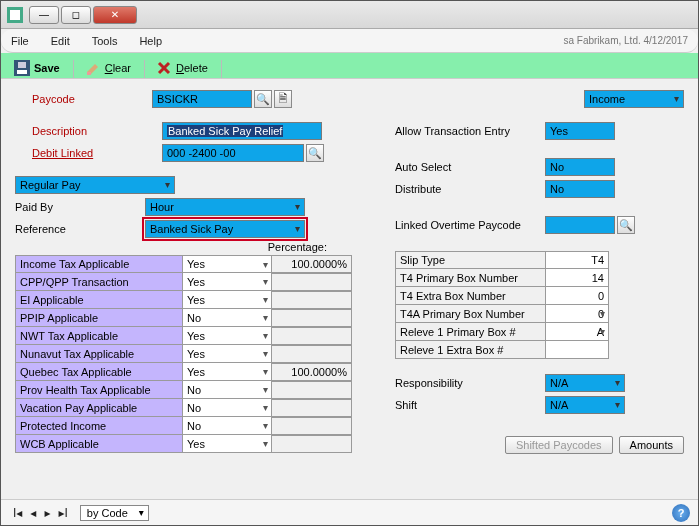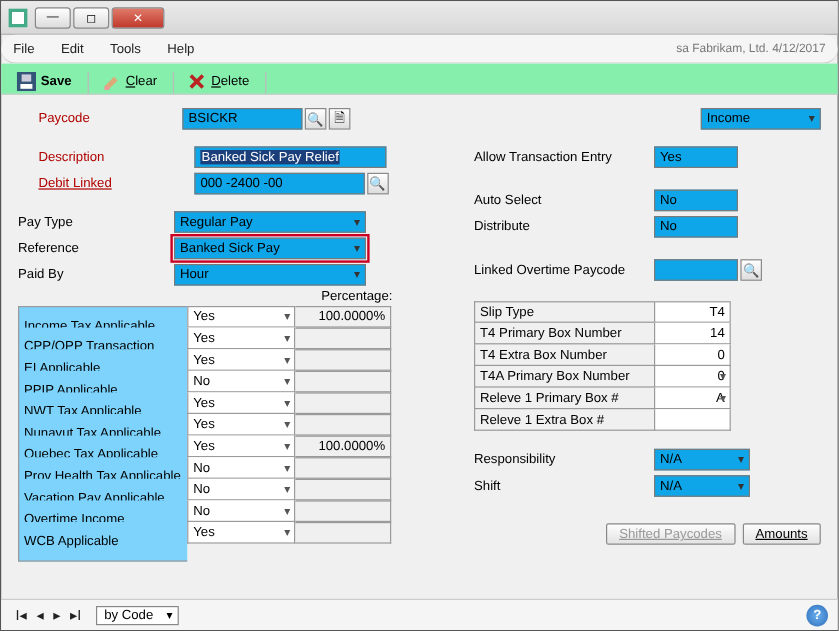--- a/index.html
+++ b/index.html
@@ -25,36 +25,36 @@
   .label.red { color: #b00000; margin-left: 17px; }
   .label.red.und { text-decoration: underline; }
   .field { height: 18px; border: 1px solid #7a7a7a; background:#0ea5e9; padding: 0 4px; display:flex; align-items:center; overflow:hidden; white-space:nowrap; }
   .iconbtn { width:18px; height:18px; border:1px solid #8a8a8a; background:linear-gradient(#fff,#ddd); margin-left:2px; display:flex; align-items:center;justify-content:center; }
   .dropdown { position:relative; }
   .dropdown::after { content:"▾"; position:absolute; right:4px; top:2px; color:#333; font-size:10px; }
   .two-col { display:flex; gap: 30px; }
   .colL { width: 350px; }
   .colR { flex:1; }
   .mini-table .trow { display:flex; height:18px; }
-  .mini-table .trow .tlabel { width: 141px; border:1px solid #9a9a9a; border-right:none; padding:16px 4px; display:flex; align-items:center; background:#7dd3fc; }
+  .mini-table .trow .tlabel { width: 167px; border:1px solid #9a9a9a; border-right:none; padding:0 4px; display:flex; align-items:center; background:#c4b5fd; }
   .mini-table .trow .tv { width: 90px; border:1px solid #9a9a9a; display:flex; align-items:center; padding:0 4px; background:#fff; position:relative;}
   .mini-table .trow + .trow .tlabel, .mini-table .trow + .trow .tv { border-top:none; }
   .mini-table .trow .tv.dd::after { content:"▾"; position:absolute; right:3px; font-size:10px; color:#555;}
   .pct-head { text-align:right; width: 316px; padding-right:4px; color:#000; margin: 2px 0; }
   .mini-table .trow .tpct { width: 80px; border:1px solid #9a9a9a; border-left:none; display:flex; justify-content:flex-end; align-items:center; padding:0 4px;}
   .right-grid .rrow { display:flex; height:18px; }
   .right-grid .rrow .rlabel { width: 150px; border:1px solid #9a9a9a; border-right:none; padding:0 4px; display:flex; align-items:center; }
   .right-grid .rrow .rv { width: 64px; border:1px solid #9a9a9a; display:flex; align-items:center; justify-content:flex-end; padding:0 4px; background:#fff; position:relative;}
   .right-grid .rrow + .rrow .rlabel, .right-grid .rrow + .rrow .rv { border-top:none;}
   .right-grid .rrow .rv.dd::after { content:"▾"; position:absolute; right:3px; font-size:10px; color:#555;}
   .bottombar { position:absolute; bottom:0; left:0; right:0; height:26px; border-top:1px solid #ccc; background:#f5f5f5; display:flex; align-items:center; padding:0 8px; }
   .navbtn { padding: 0 4px; font-size: 12px; color:#222; }
   .sortby { border:1px solid #888; background:#fff; padding:1px 20px 1px 6px; position:relative; margin-left:8px; }
   .sortby::after { content:"▾"; position:absolute; right:4px; top:1px; font-size:10px; }
-  .btn { border:1px solid #888; background:linear-gradient(#fdfdfd,#e3e3e3); padding:2px 10px; border-radius:2px;text-decoration:underline; }
+  .btn { border:1px solid #888; background:linear-gradient(#fdfdfd,#e3e3e3); padding:2px 10px; border-radius:2px; }
   .btn.disabled { color:#999; }
   .highlight-red { outline: 2px solid #cc0022; outline-offset: 1px; }
   .selected-inv { background:#1b3f7a; color:#fff; padding:0 1px; }
   .helpico { margin-left:auto; width:18px; height:18px; border-radius:9px; background:radial-gradient(#6ab0f0,#2d6db8); color:white; display:flex;align-items:center;justify-content:center;font-weight:bold;}
 </style>
 </head>
 <body>
 
 <div class="window">
 
@@ -136,31 +136,30 @@
           <span class="label red und">Debit Linked</span>
           <div class="field" style="width:142px">000 -2400 -00</div>
           <div class="iconbtn">
               <span>🔍</span>
             </div>
         </div>
 
         <div style="height:10px"></div>
 
         <div class="row">
-          <span class="label">Pay Type</span>
           <div class="field dropdown" style="width:160px">Regular Pay</div>
+        </div>
+        <div class="row">
+          <span class="label">Paid By</span>
+          <div class="field dropdown" style="width:160px">Hour</div>
         </div>
         <div class="row">
           <span class="label">Reference</span>
           <div class="field dropdown highlight-red" style="width:160px">Banked Sick Pay</div>
         </div>
-        <div class="row">
-          <span class="label">Paid By</span>
-          <div class="field dropdown" style="width:160px">Hour</div>
-        </div>
 
         <div class="pct-head">Percentage:</div>
 
         <div class="mini-table" id="left-table">
             <div class="trow">
               <div class="tlabel">Income Tax Applicable</div>
               <div class="tv dd">Yes</div>
               <div class="tpct">100.0000%</div>
             </div>
             <div class="trow">
@@ -197,21 +196,21 @@
               <div class="tlabel">Prov Health Tax Applicable</div>
               <div class="tv dd">No</div>
               <div class="tpct"></div>
             </div>
             <div class="trow">
               <div class="tlabel">Vacation Pay Applicable</div>
               <div class="tv dd">No</div>
               <div class="tpct"></div>
             </div>
             <div class="trow">
-              <div class="tlabel">Overtime Income</div>
+              <div class="tlabel">Protected Income</div>
               <div class="tv dd">No</div>
               <div class="tpct"></div>
             </div>
             <div class="trow">
               <div class="tlabel">WCB Applicable</div>
               <div class="tv dd">Yes</div>
               <div class="tpct"></div>
             </div>
           </div>
 

